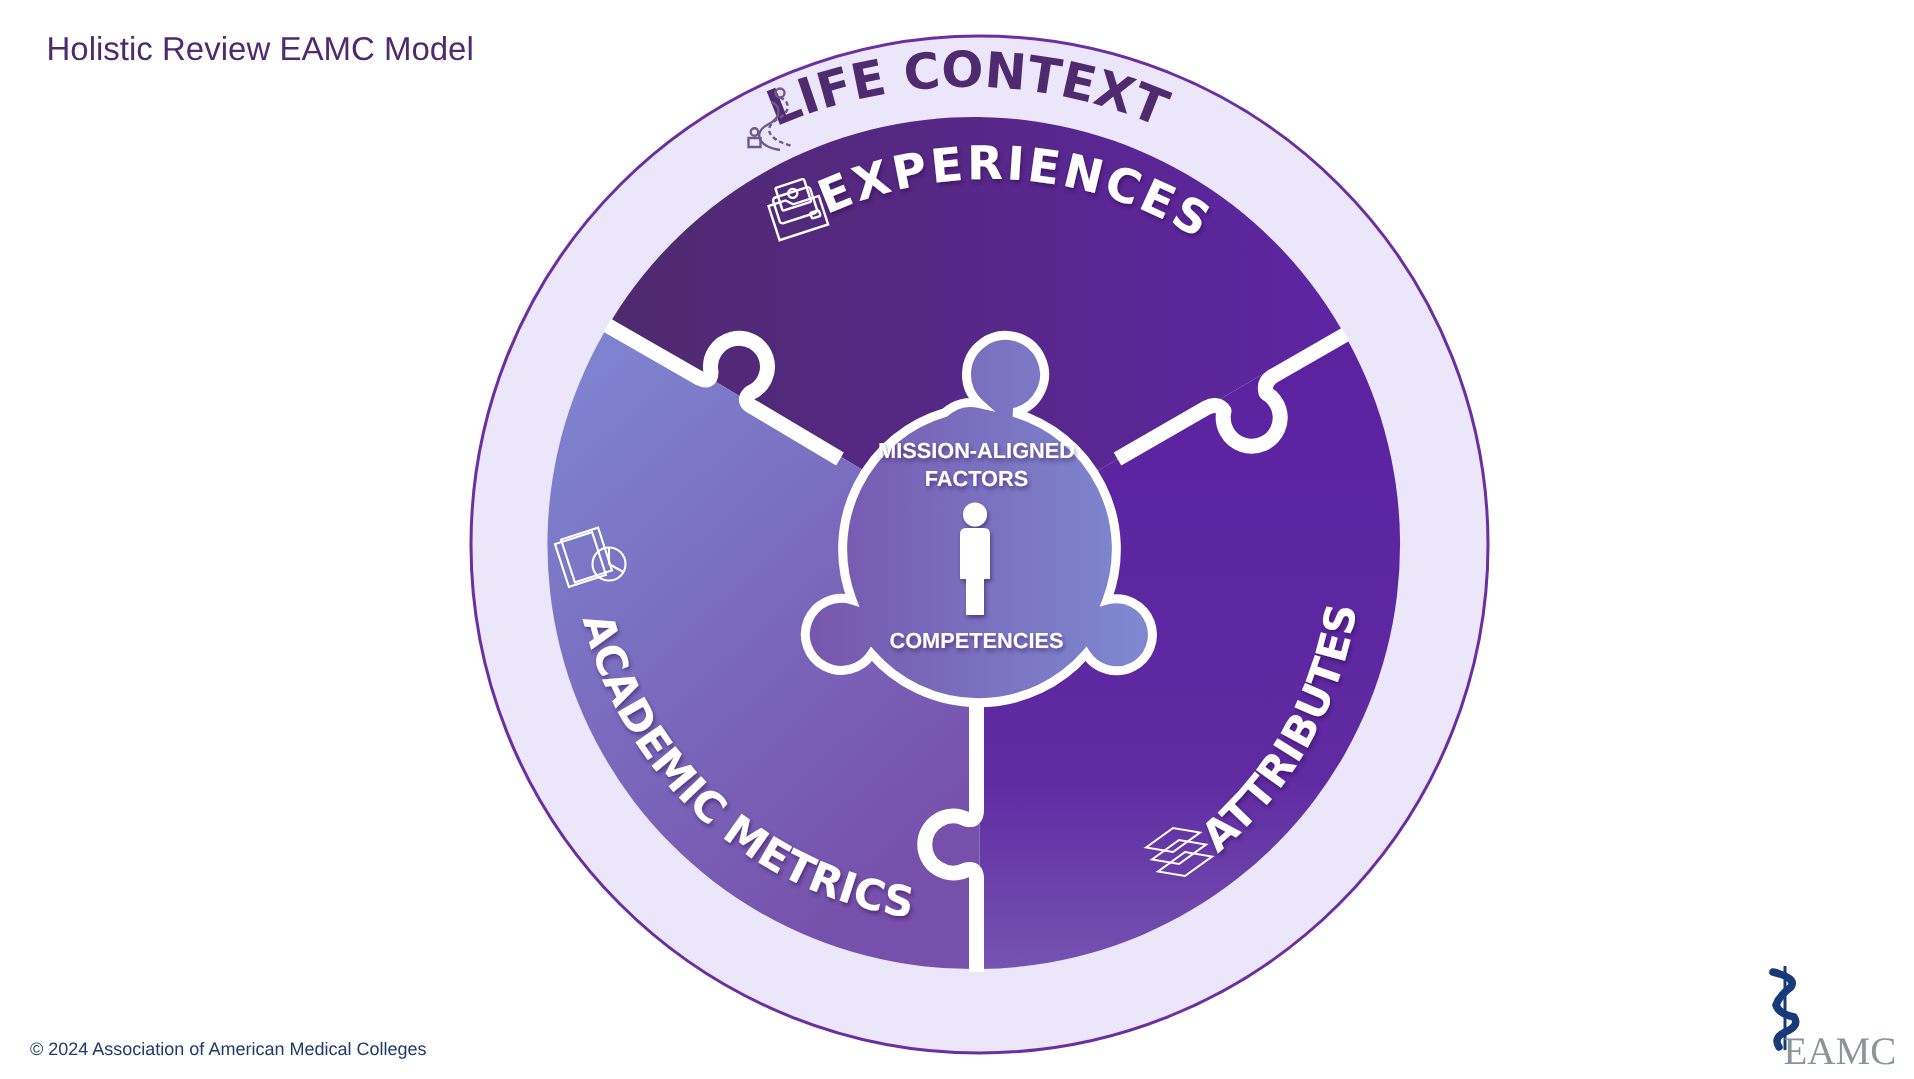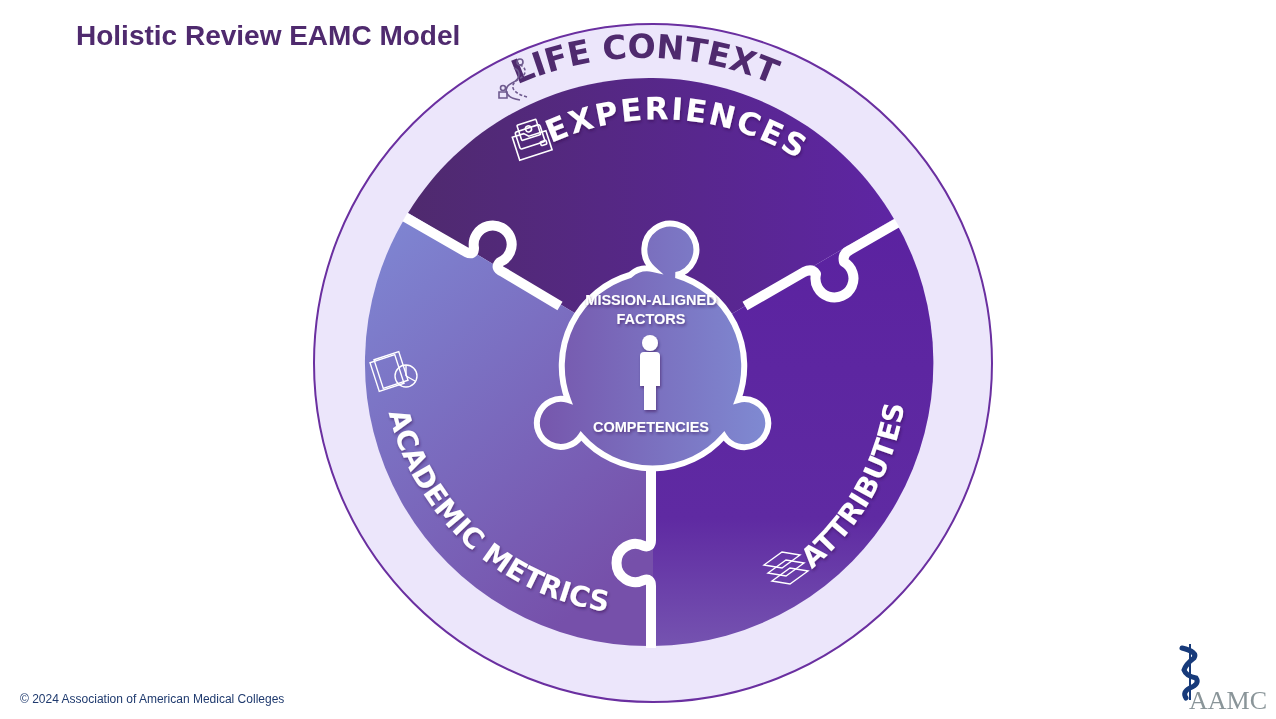--- a/index.html
+++ b/index.html
@@ -3,21 +3,21 @@
   <meta charset="utf-8">
   <style>
     html, body { margin: 0; padding: 0; }
     body {
       width: 1276px; height: 719px; position: relative; overflow: hidden;
       background: #ffffff;
       font-family: "Liberation Sans", sans-serif;
     }
     .title {
       position: absolute; left: 31px; top: 20px;
-      font-size: 28px; font-weight: bold; color: #4f2a6e; margin-left: 45px;
+      font-size: 22px; font-weight: normal; color: #4f2a6e;
     }
     .footer {
       position: absolute; left: 20px; top: 692px;
       font-size: 12px; color: #1f3a6e;
     }
     .logo { position: absolute; left: 1172px; top: 642px; width: 100px; height: 74px; }
     .logo-text {
       position: absolute; left: 17px; top: 44px;
       font-family: "Liberation Serif", serif; font-size: 26px; color: #8a9599;
       letter-spacing: 0px;
@@ -143,14 +143,14 @@
   </g>
 </svg>
 
 <div class="footer">© 2024 Association of American Medical Colleges</div>
 
 <div class="logo">
   <svg width="30" height="60" viewBox="0 0 30 60" style="position:absolute;left:4px;top:0;">
     <path d="M 14 2 L 14 58" stroke="#173a7a" stroke-width="2"></path>
     <path d="M 6 6 Q 22 10 18 16 Q 10 22 8 28 Q 10 34 20 36 Q 24 42 14 46 Q 6 50 10 56" fill="none" stroke="#173a7a" stroke-width="5" stroke-linecap="round"></path>
   </svg>
-  <div class="logo-text">AAMC</div>
+  <div class="logo-text">EAMC</div>
 </div>
 
 </body></html>

